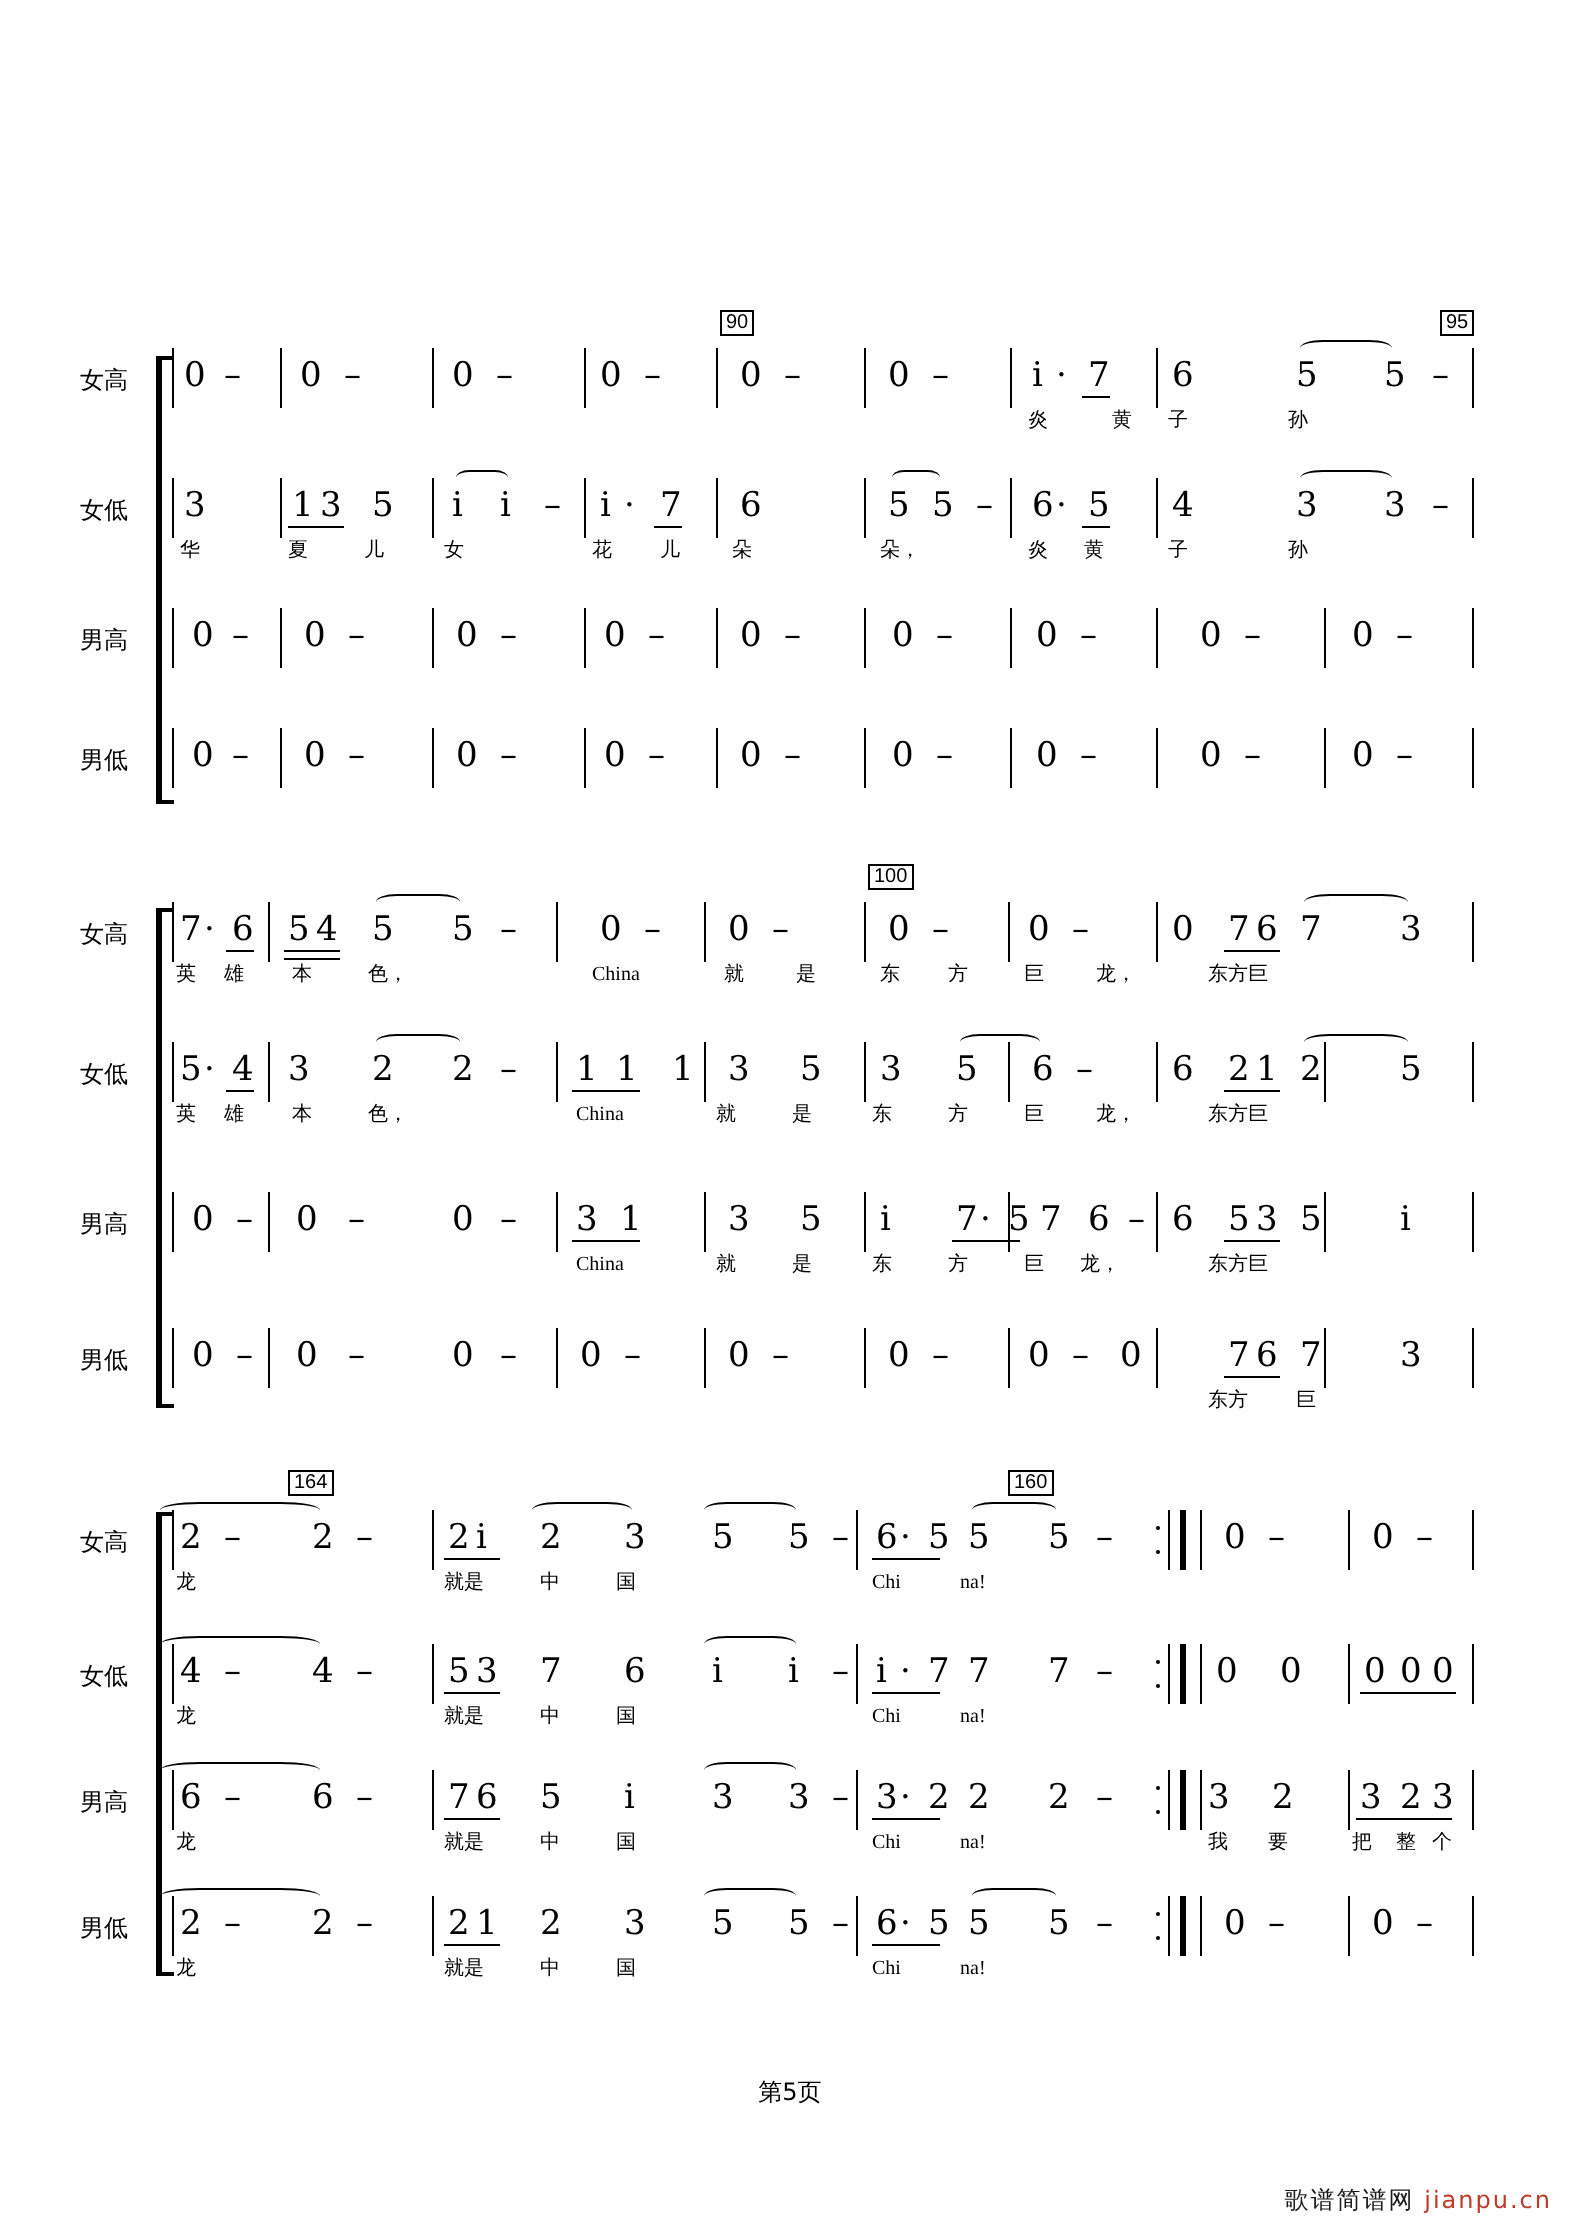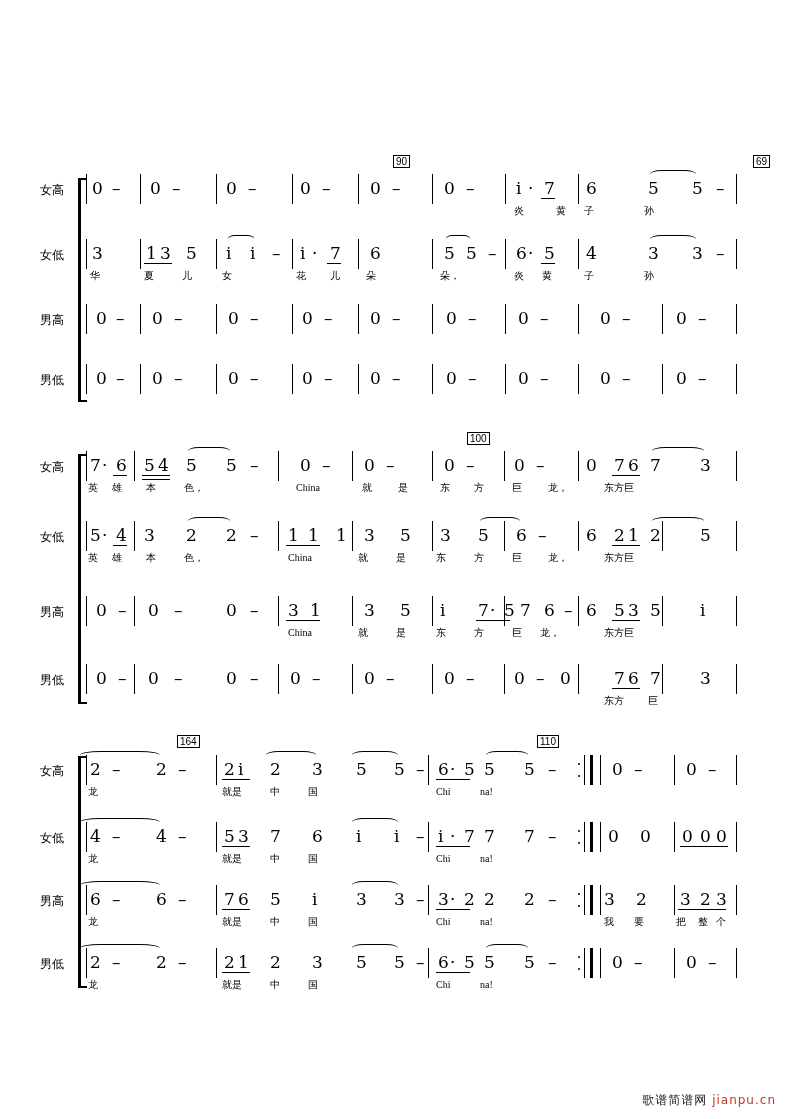--- a/index.html
+++ b/index.html
@@ -74,21 +74,20 @@
 
   
   .rehearsal{
     position:absolute;
     border:1px solid #000;
     font-family:"Liberation Sans",sans-serif;
     font-size:10px;
     line-height:11px;
     padding:0 2px;
     background:#fff;
-    margin-left:33px;
   }
 
   
   .repeat{position:absolute;}
   .repeat i{position:absolute;display:block;background:#000;}
 
   .dotted{position:absolute;width:2px;height:2px;background:#000;border-radius:50%;}
 
   .pagenum{
     position:absolute;width:790px;text-align:center;
@@ -103,21 +102,21 @@
   .site-mark .en{color:#c0392b;}
 </style>
 </head>
 <body>
 
 <div class="page">
 
   <div class="system" style="top:160px;">
 
     <div class="rehearsal" style="left:360px;top:-5px;">90</div>
-    <div class="rehearsal" style="left:720px;top:-5px;">69</div>
+    <div class="rehearsal" style="left:720px;top:-5px;">95</div>
 
     <div class="sys-bracket" style="left:78px;top:18px;height:220px;"></div>
 
     <div>
       <div class="voice-label" style="left:40px;top:22px;">女高</div>
 
       <div class="barline" style="left:86px;top:14px;height:30px;"></div>
       <div class="barline" style="left:140px;top:14px;height:30px;"></div>
       <div class="barline" style="left:216px;top:14px;height:30px;"></div>
       <div class="barline" style="left:292px;top:14px;height:30px;"></div>
@@ -471,21 +470,21 @@
       <div class="note" style="left:700px;top:238px;">3</div>
 
       <div class="lyric" style="left:604px;top:264px;">东方</div>
       <div class="lyric" style="left:648px;top:264px;">巨</div>
     </div>
   </div>
 
   <div class="system" style="top:730px;">
 
     <div class="rehearsal" style="left:144px;top:5px;">164</div>
-    <div class="rehearsal" style="left:504px;top:5px;">110</div>
+    <div class="rehearsal" style="left:504px;top:5px;">160</div>
 
     <div class="sys-bracket" style="left:78px;top:26px;height:228px;"></div>
 
     <div>
       <div class="voice-label" style="left:40px;top:33px;">女高</div>
       <div class="barline" style="left:86px;top:25px;height:30px;"></div>
       <div class="barline" style="left:216px;top:25px;height:30px;"></div>
       <div class="barline" style="left:428px;top:25px;height:30px;"></div>
       <div class="barline" style="left:600px;top:25px;height:30px;"></div>
       <div class="barline" style="left:674px;top:25px;height:30px;"></div>
@@ -684,19 +683,20 @@
 
       <div class="lyric" style="left:88px;top:250px;">龙</div>
       <div class="lyric" style="left:222px;top:250px;">就是</div>
       <div class="lyric" style="left:270px;top:250px;">中</div>
       <div class="lyric" style="left:308px;top:250px;">国</div>
       <div class="lyric lat" style="left:436px;top:250px;">Chi</div>
       <div class="lyric lat" style="left:480px;top:250px;">na!</div>
     </div>
   </div>
 
+  <div class="pagenum" style="top:1038px;left:0;">第5页</div>
 
   <div class="site-mark">
     <span class="cn">歌谱简谱网</span>
     <span class="en">jianpu.cn</span>
   </div>
 
 </div>
 
 </body></html>

